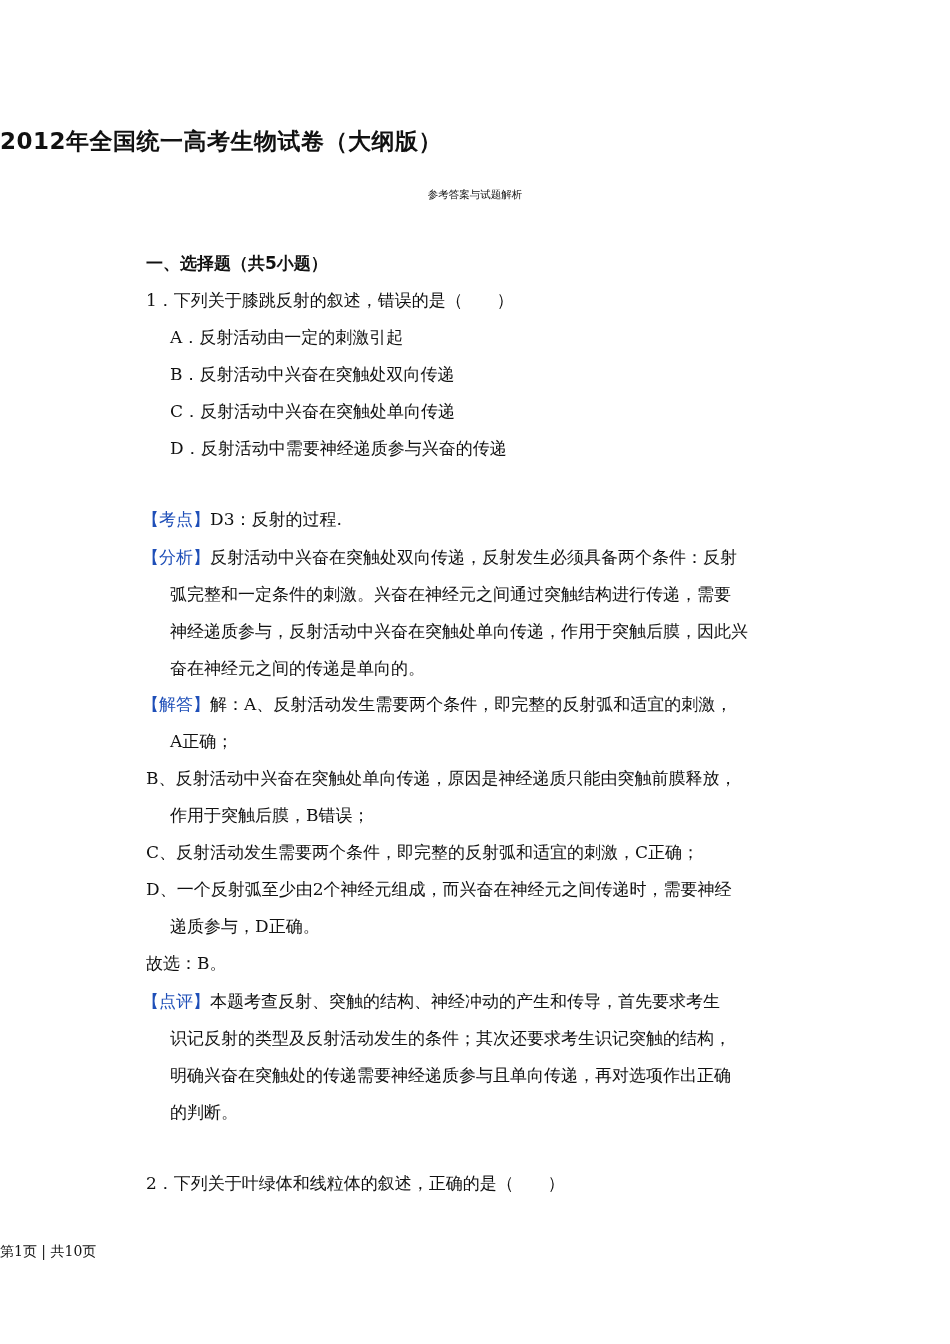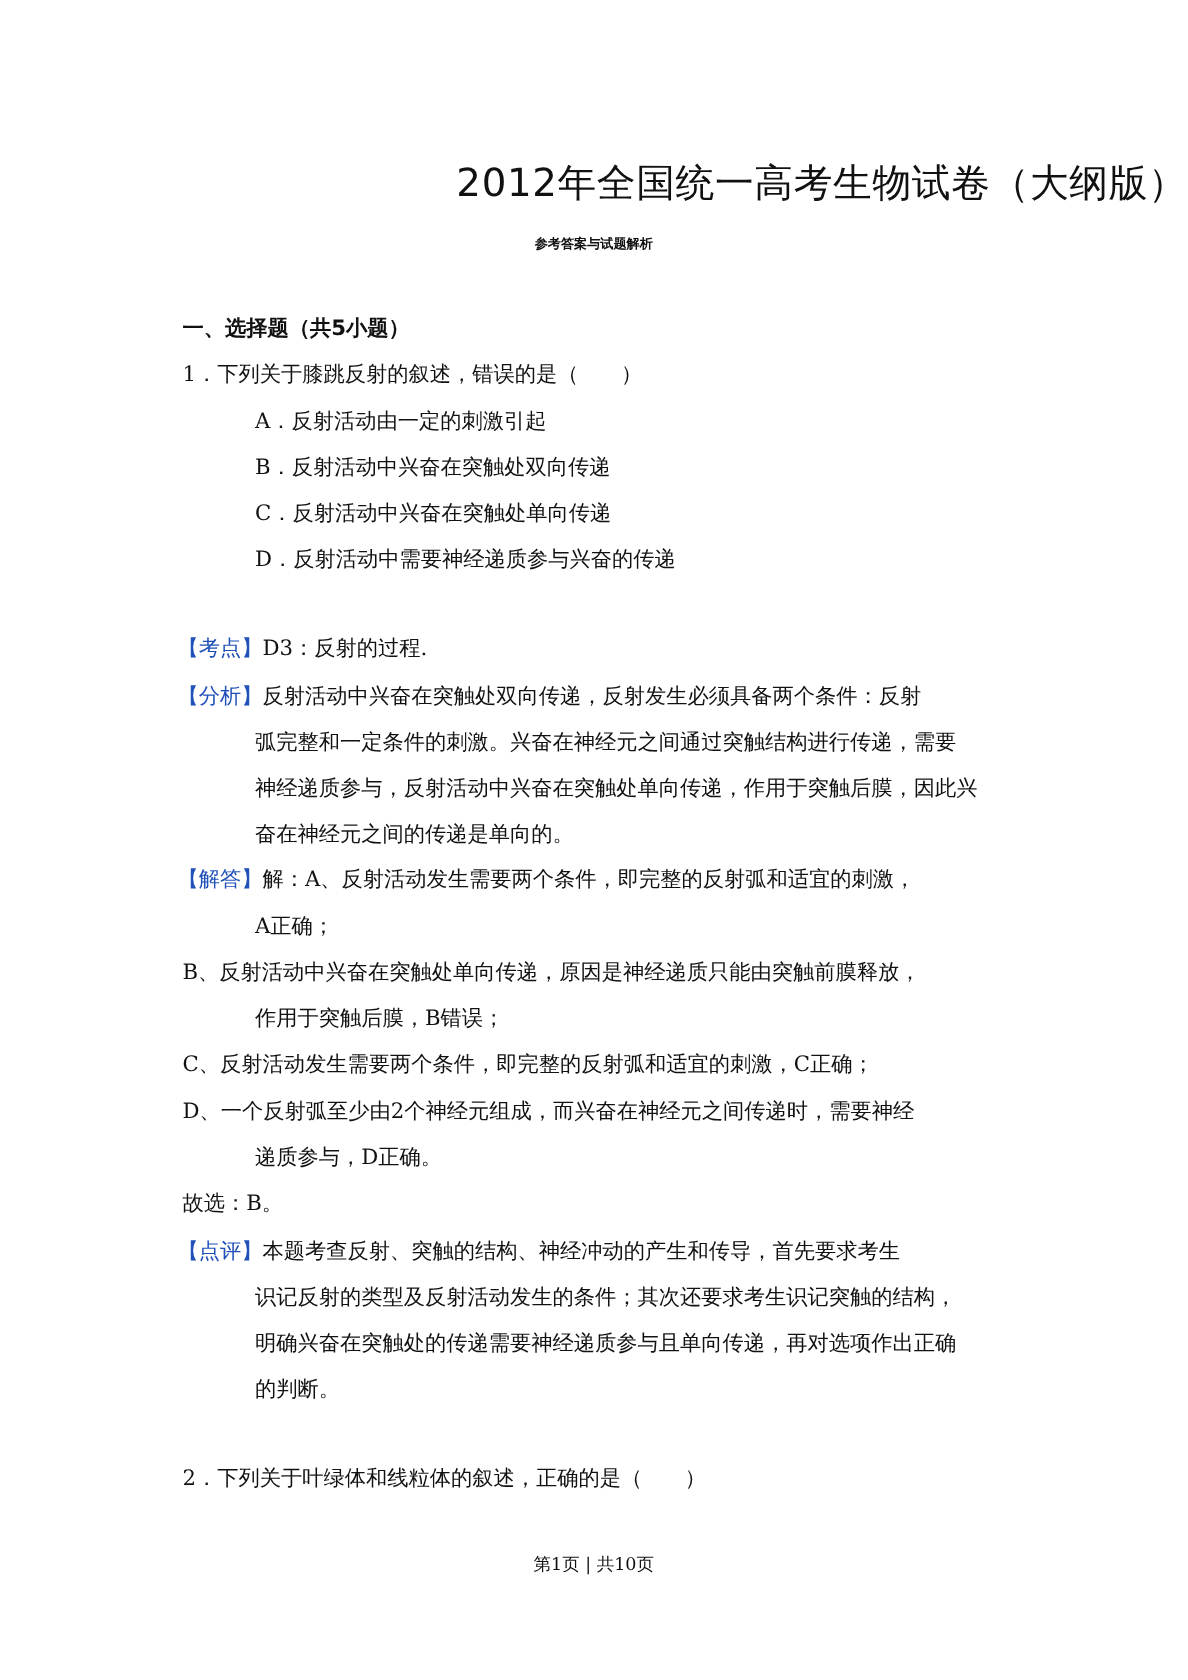--- a/index.html
+++ b/index.html
@@ -1,26 +1,26 @@
 <!DOCTYPE html>
 <html><head>
 <meta charset="utf-8">
 <style>
   html, body { margin:0; padding:0; background:#ffffff; }
   body { width:950px; height:1344px; position:relative; overflow:hidden;
          font-family:"DejaVu Serif", "Liberation Serif", serif; color:#111; }
-  .title { position:absolute; top:126px; left:0; width:950px; text-align:right;
-           font-family:"DejaVu Sans", "Liberation Sans", sans-serif; font-weight:normal; font-size:31px; letter-spacing:0.5px; }
+  .title { position:absolute; top:126px; left:0; width:950px; text-align:left;
+           font-family:"DejaVu Sans", "Liberation Sans", sans-serif; font-weight:bold; font-size:23px; letter-spacing:0.5px; }
   .subtitle { position:absolute; top:188px; left:0; width:950px; text-align:center;
-              font-family:"DejaVu Sans", "Liberation Sans", sans-serif; font-weight:bold; font-size:10.5px; }
+              font-family:"DejaVu Sans", "Liberation Sans", sans-serif; font-weight:normal; font-size:10.5px; }
   .line { position:absolute; left:146px; font-size:17px; line-height:22px; white-space:nowrap; }
-  .ind1 { left:170px;margin-left:34px; }
+  .ind1 { left:170px; }
   .sec { font-family:"DejaVu Sans", "Liberation Sans", sans-serif; font-weight:bold; font-size:17px; }
   .tag { color:#1f4fb8;text-align:center; }
-  .footer { position:absolute; top:1243px; left:0; width:950px; text-align:center; font-size:14px; }
+  .footer { position:absolute; top:1243px; left:0; width:950px; font-size:14px; }
 </style>
 </head>
 <body>
 
 <div class="title">2012年全国统一高考生物试卷（大纲版）</div>
 <div class="subtitle">参考答案与试题解析</div>
 
 <div class="line sec" style="top:252px">一、选择题（共5小题）</div>
 
 <div class="line" style="top:289px">1．下列关于膝跳反射的叙述，错误的是（　　）</div>

